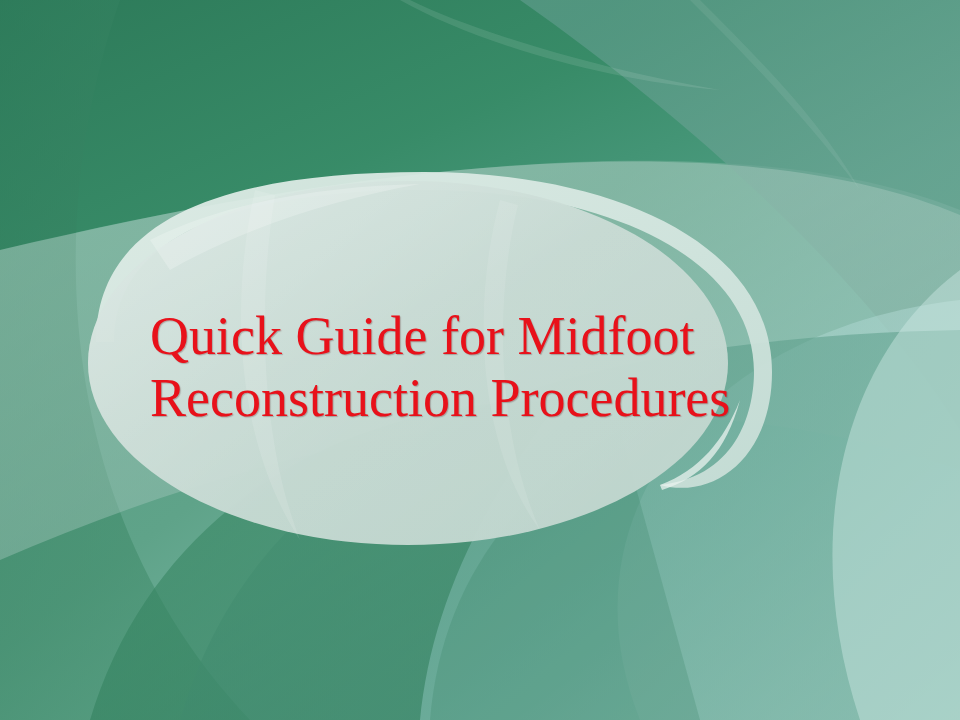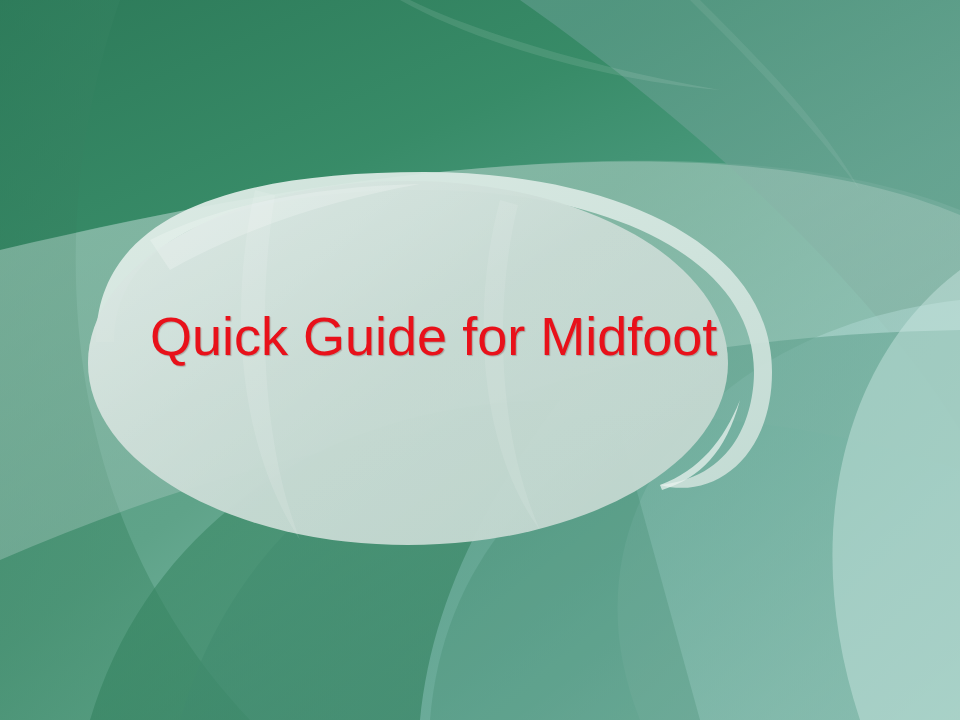--- a/index.html
+++ b/index.html
@@ -24,21 +24,21 @@
     display: block;
   }
   #title-block {
     position: absolute;
     left: 150px;
     top: 305px;
     width: 640px;
     z-index: 10;
   }
   .title-line {
-    font-family: Liberation Sans, sans-serif;
+    font-family: Liberation Serif, serif;
     font-size: 54px;
     line-height: 62px;
     font-weight: normal;
     color: #e8111a;
     white-space: nowrap;
     letter-spacing: 0px;
     text-shadow: 1px 1px 1px rgba(90,40,40,0.30);
   }
 </style>
 </head>
@@ -160,15 +160,16 @@
       <path d="M 150,240 C 230,200 330,186 420,184 C 330,200 240,230 170,270 Z" fill="#ffffff" opacity="0.22"></path>
 
       <path d="M 255,190 C 230,300 235,440 300,540 C 265,450 255,320 275,195 Z" fill="#ffffff" opacity="0.12"></path>
 
       <path d="M 500,200 C 470,310 480,450 540,530 C 500,440 492,310 518,205 Z" fill="#ffffff" opacity="0.10"></path>
     </g>
   </svg>
 
   <div id="title-block">
     <div class="title-line">Quick Guide for Midfoot</div>
+    <div class="title-line">Reconstruction Procedures</div>
   </div>
 
 </div>
 
 </body></html>

